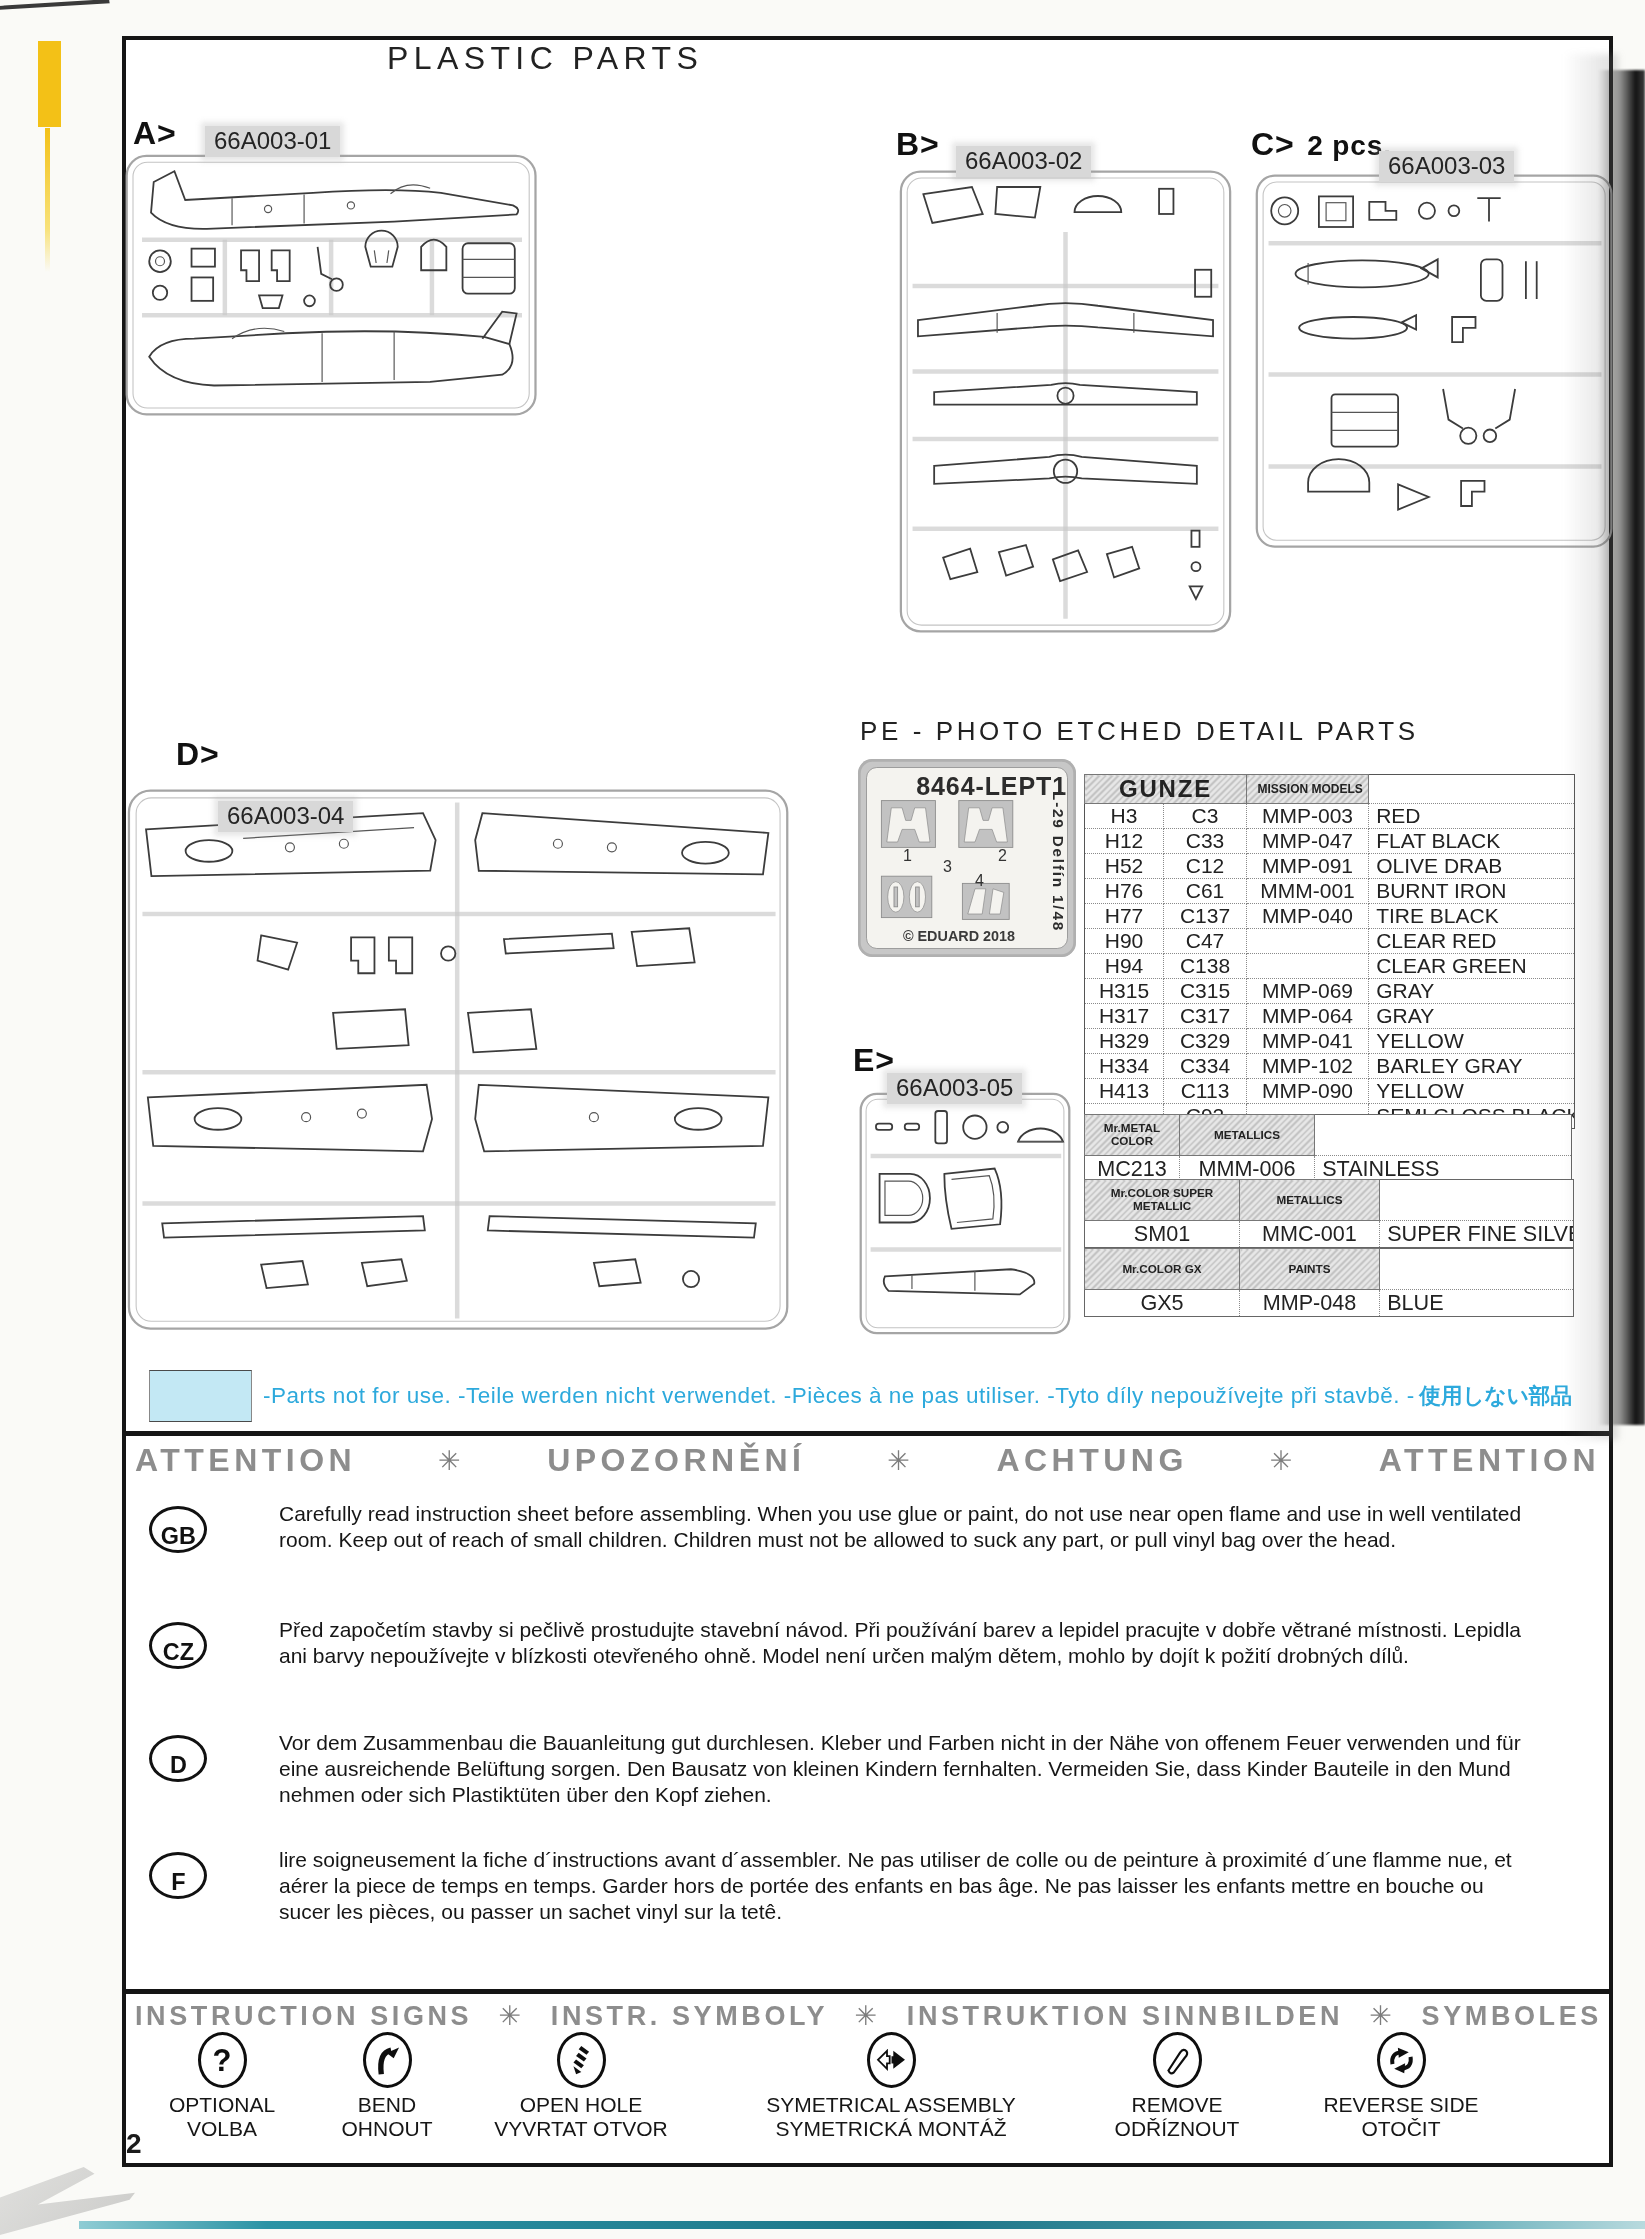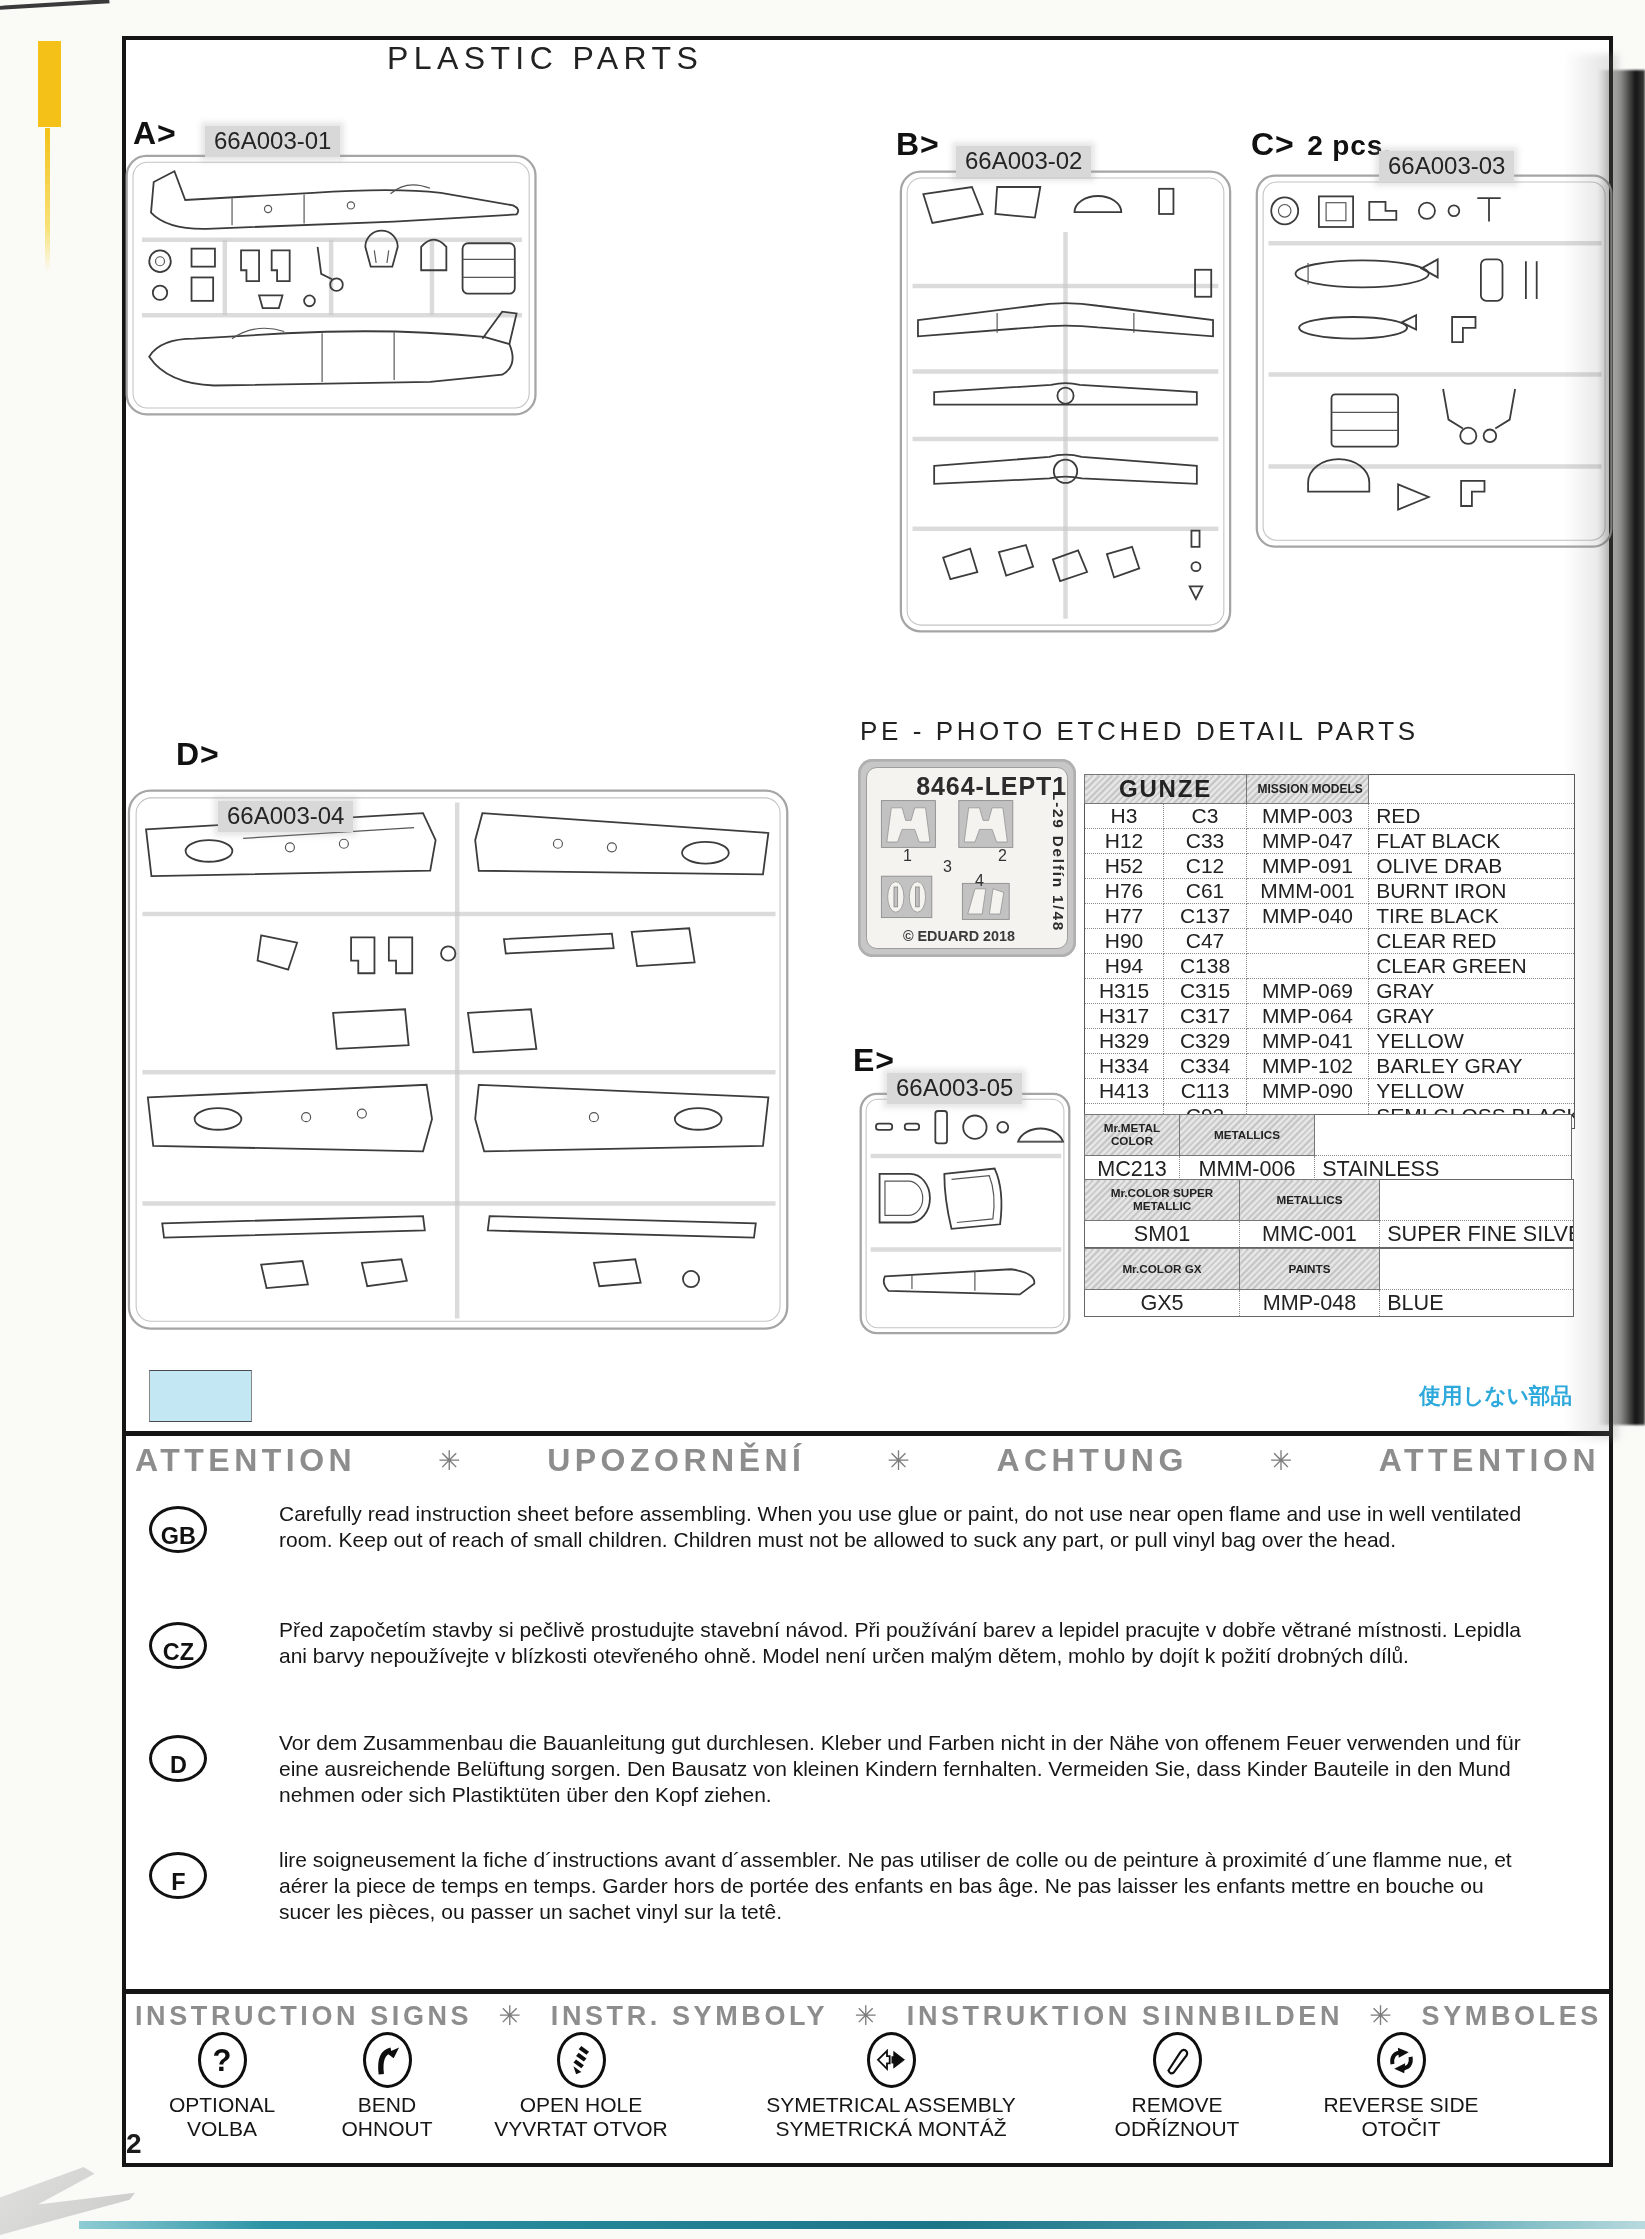--- a/index.html
+++ b/index.html
@@ -499,20 +499,21 @@
     <tr>
       <td>GX5</td>
       <td>MMP-048</td>
       <td class="name">BLUE</td>
     </tr>
   </tbody>
     </table>
 
   <div class="nfu-swatch"></div>
   <div class="nfu-row">
+    <span class="nfu-text">-Parts not for use. -Teile werden nicht verwendet. -Pièces à ne pas utiliser. -Tyto díly nepoužívejte při stavbě. -</span>
     <span class="nfu-jp">使用しない部品</span>
   </div>
 
   <div class="ghost-header" id="attn-header">
     <span>ATTENTION</span>
     <span class="star">✳</span>
     <span>UPOZORNĚNÍ</span>
     <span class="star">✳</span>
     <span>ACHTUNG</span>
     <span class="star">✳</span>

